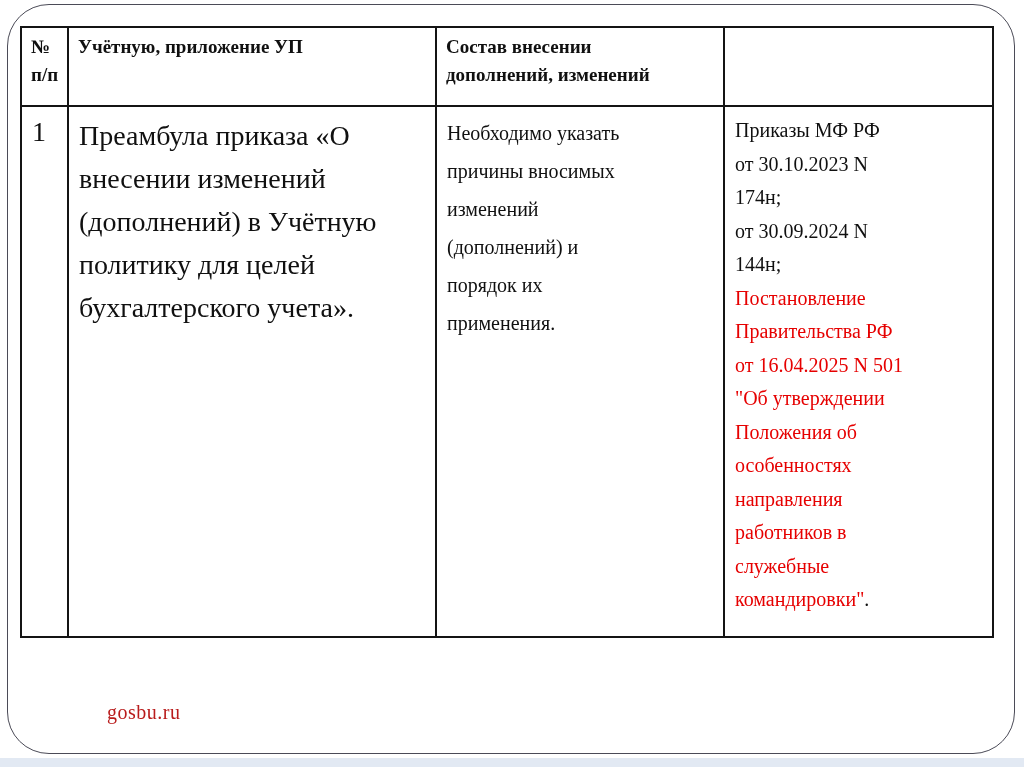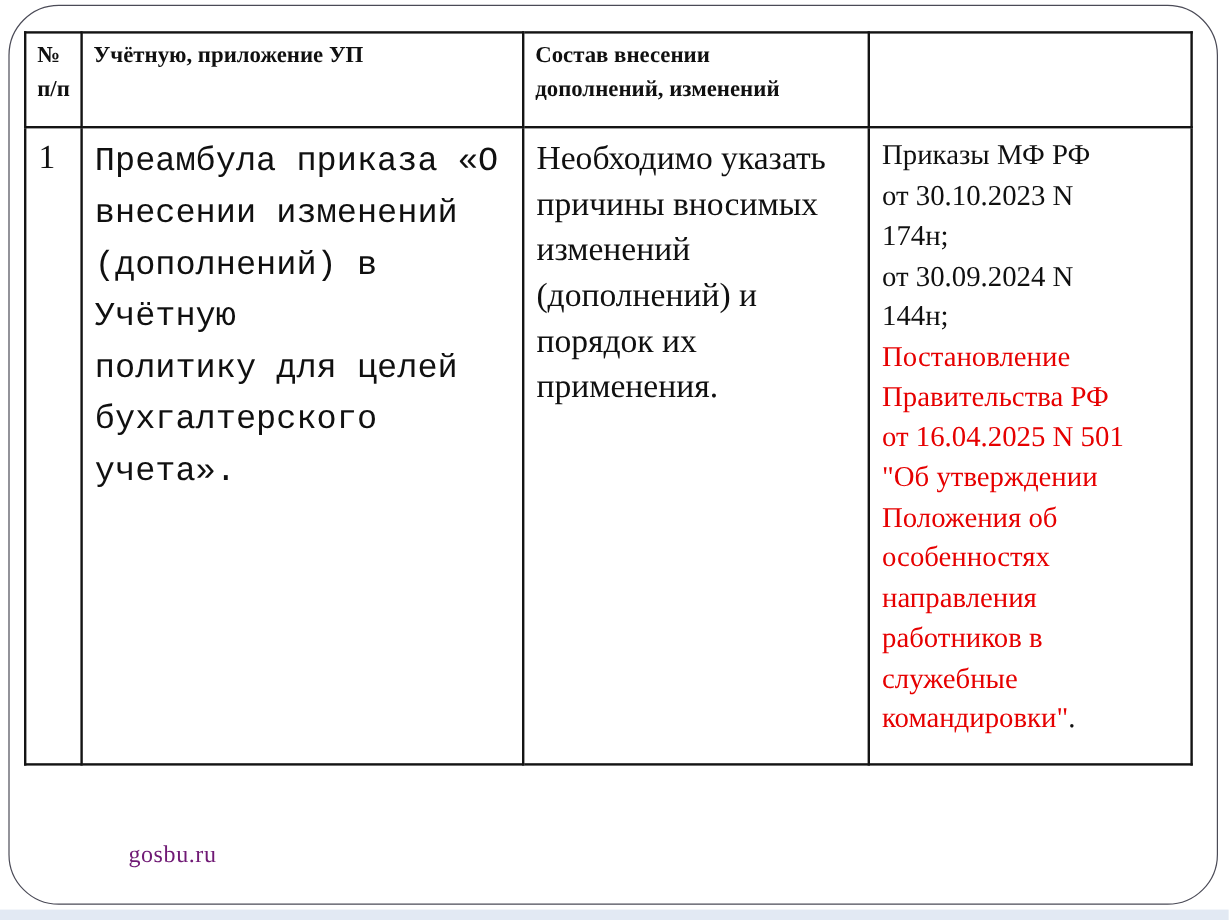--- a/index.html
+++ b/index.html
@@ -46,28 +46,28 @@
     padding:5px 8px 4px 9px;
     font-size:19px;
     font-weight:bold;
     line-height:28px;
   }
   table.doc-table td{
     height:516px;
     padding:7px 6px 6px 10px;
   }
   td.cell-num{font-size:28px;line-height:36px;}
-  td.cell-section{font-size:28px;line-height:43px;font-family:Liberation Mono, monospace;}
-  td.cell-changes{font-size:28px;line-height:38px;}
-  td.cell-basis{font-size:24px;line-height:33.5px;}
+  td.cell-section{font-size:28px;line-height:43px;}
+  td.cell-changes{font-size:20px;line-height:38px;}
+  td.cell-basis{font-size:20px;line-height:33.5px;}
   .red-text{color:#e60000;}
   .footer-site{
     position:absolute;left:107px;top:701px;
     font-size:20px;
-    color:#701a75;
+    color:#b91c1c;
     letter-spacing:0.5px;
   }
 </style>
 </head>
 <body>
 
 <div class="canvas">
 
   <div class="bottom-strip"></div>
 

